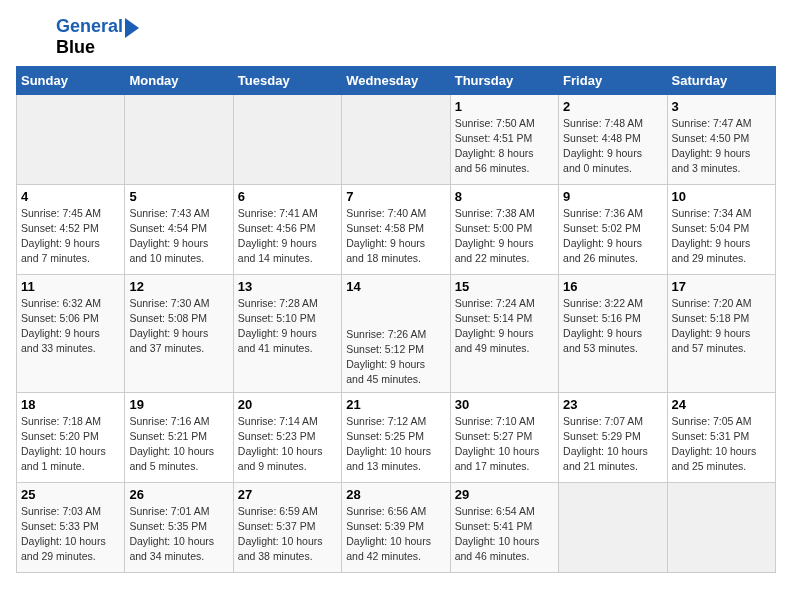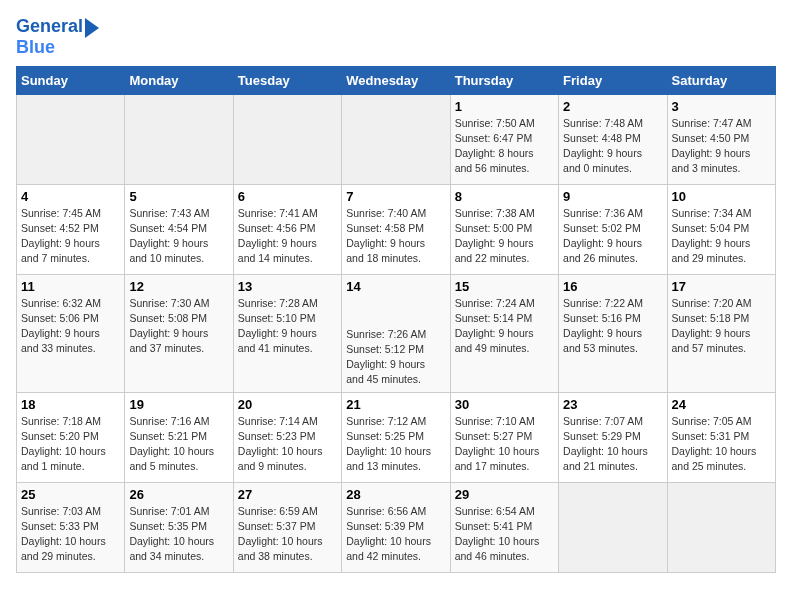--- a/index.html
+++ b/index.html
@@ -8,20 +8,21 @@
       background: #fff;
       width: 792px;
       min-height: 612px;
       padding: 16px;
     }
     .header-section {
       display: flex;
       align-items: flex-end;
       justify-content: space-between;
       margin-bottom: 8px;
+      margin-left: 40px;
     }
     .logo {
       display: flex;
       align-items: center;
       gap: 2px;
     }
     .logo-text {
       font-size: 18px;
       font-weight: bold;
       color: #333;
@@ -102,21 +103,21 @@
 </head>
 <body>
 
 <div class="header-section">
   <div class="logo">
     <div style="display:flex; flex-direction:column; align-items:flex-start;">
       <div style="display:flex; align-items:center;">
         <span class="logo-text"><span>General</span></span>
         <div class="logo-arrow"></div>
       </div>
-      <span class="logo-text" style="color:#3b82f6; margin-left:0;">Blue</span>
+      <span class="logo-text" style="color:#000000; margin-left:0;">Blue</span>
     </div>
   </div>
   <div class="title-block">
     <h1></h1>
     <h2></h2>
   </div>
 </div>
 
 <table>
   <thead>
@@ -132,21 +133,21 @@
   </thead>
   <tbody id="calendar-body">
   <tr>
         <td class="empty-cell"></td>
         <td class="empty-cell"></td>
         <td class="empty-cell"></td>
         <td class="empty-cell"></td>
         <td>
           <span class="day-num">1</span>
           <div class="day-info" style="white-space: pre-line;">Sunrise: 7:50 AM
-Sunset: 6:47 PM
+Sunset: 4:51 PM
 Daylight: 8 hours
 and 56 minutes.</div>
         </td>
         <td>
           <span class="day-num">2</span>
           <div class="day-info" style="white-space: pre-line;">Sunrise: 7:48 AM
 Sunset: 4:48 PM
 Daylight: 9 hours
 and 0 minutes.</div>
         </td>
@@ -240,21 +241,21 @@
         </td>
         <td>
           <span class="day-num">15</span>
           <div class="day-info" style="white-space: pre-line;">Sunrise: 7:24 AM
 Sunset: 5:14 PM
 Daylight: 9 hours
 and 49 minutes.</div>
         </td>
         <td>
           <span class="day-num">16</span>
-          <div class="day-info" style="white-space: pre-line;">Sunrise: 7:22 AM
+          <div class="day-info" style="white-space: pre-line;">Sunrise: 3:22 AM
 Sunset: 5:16 PM
 Daylight: 9 hours
 and 53 minutes.</div>
         </td>
         <td>
           <span class="day-num">17</span>
           <div class="day-info" style="white-space: pre-line;">Sunrise: 7:20 AM
 Sunset: 5:18 PM
 Daylight: 9 hours
 and 57 minutes.</div>

